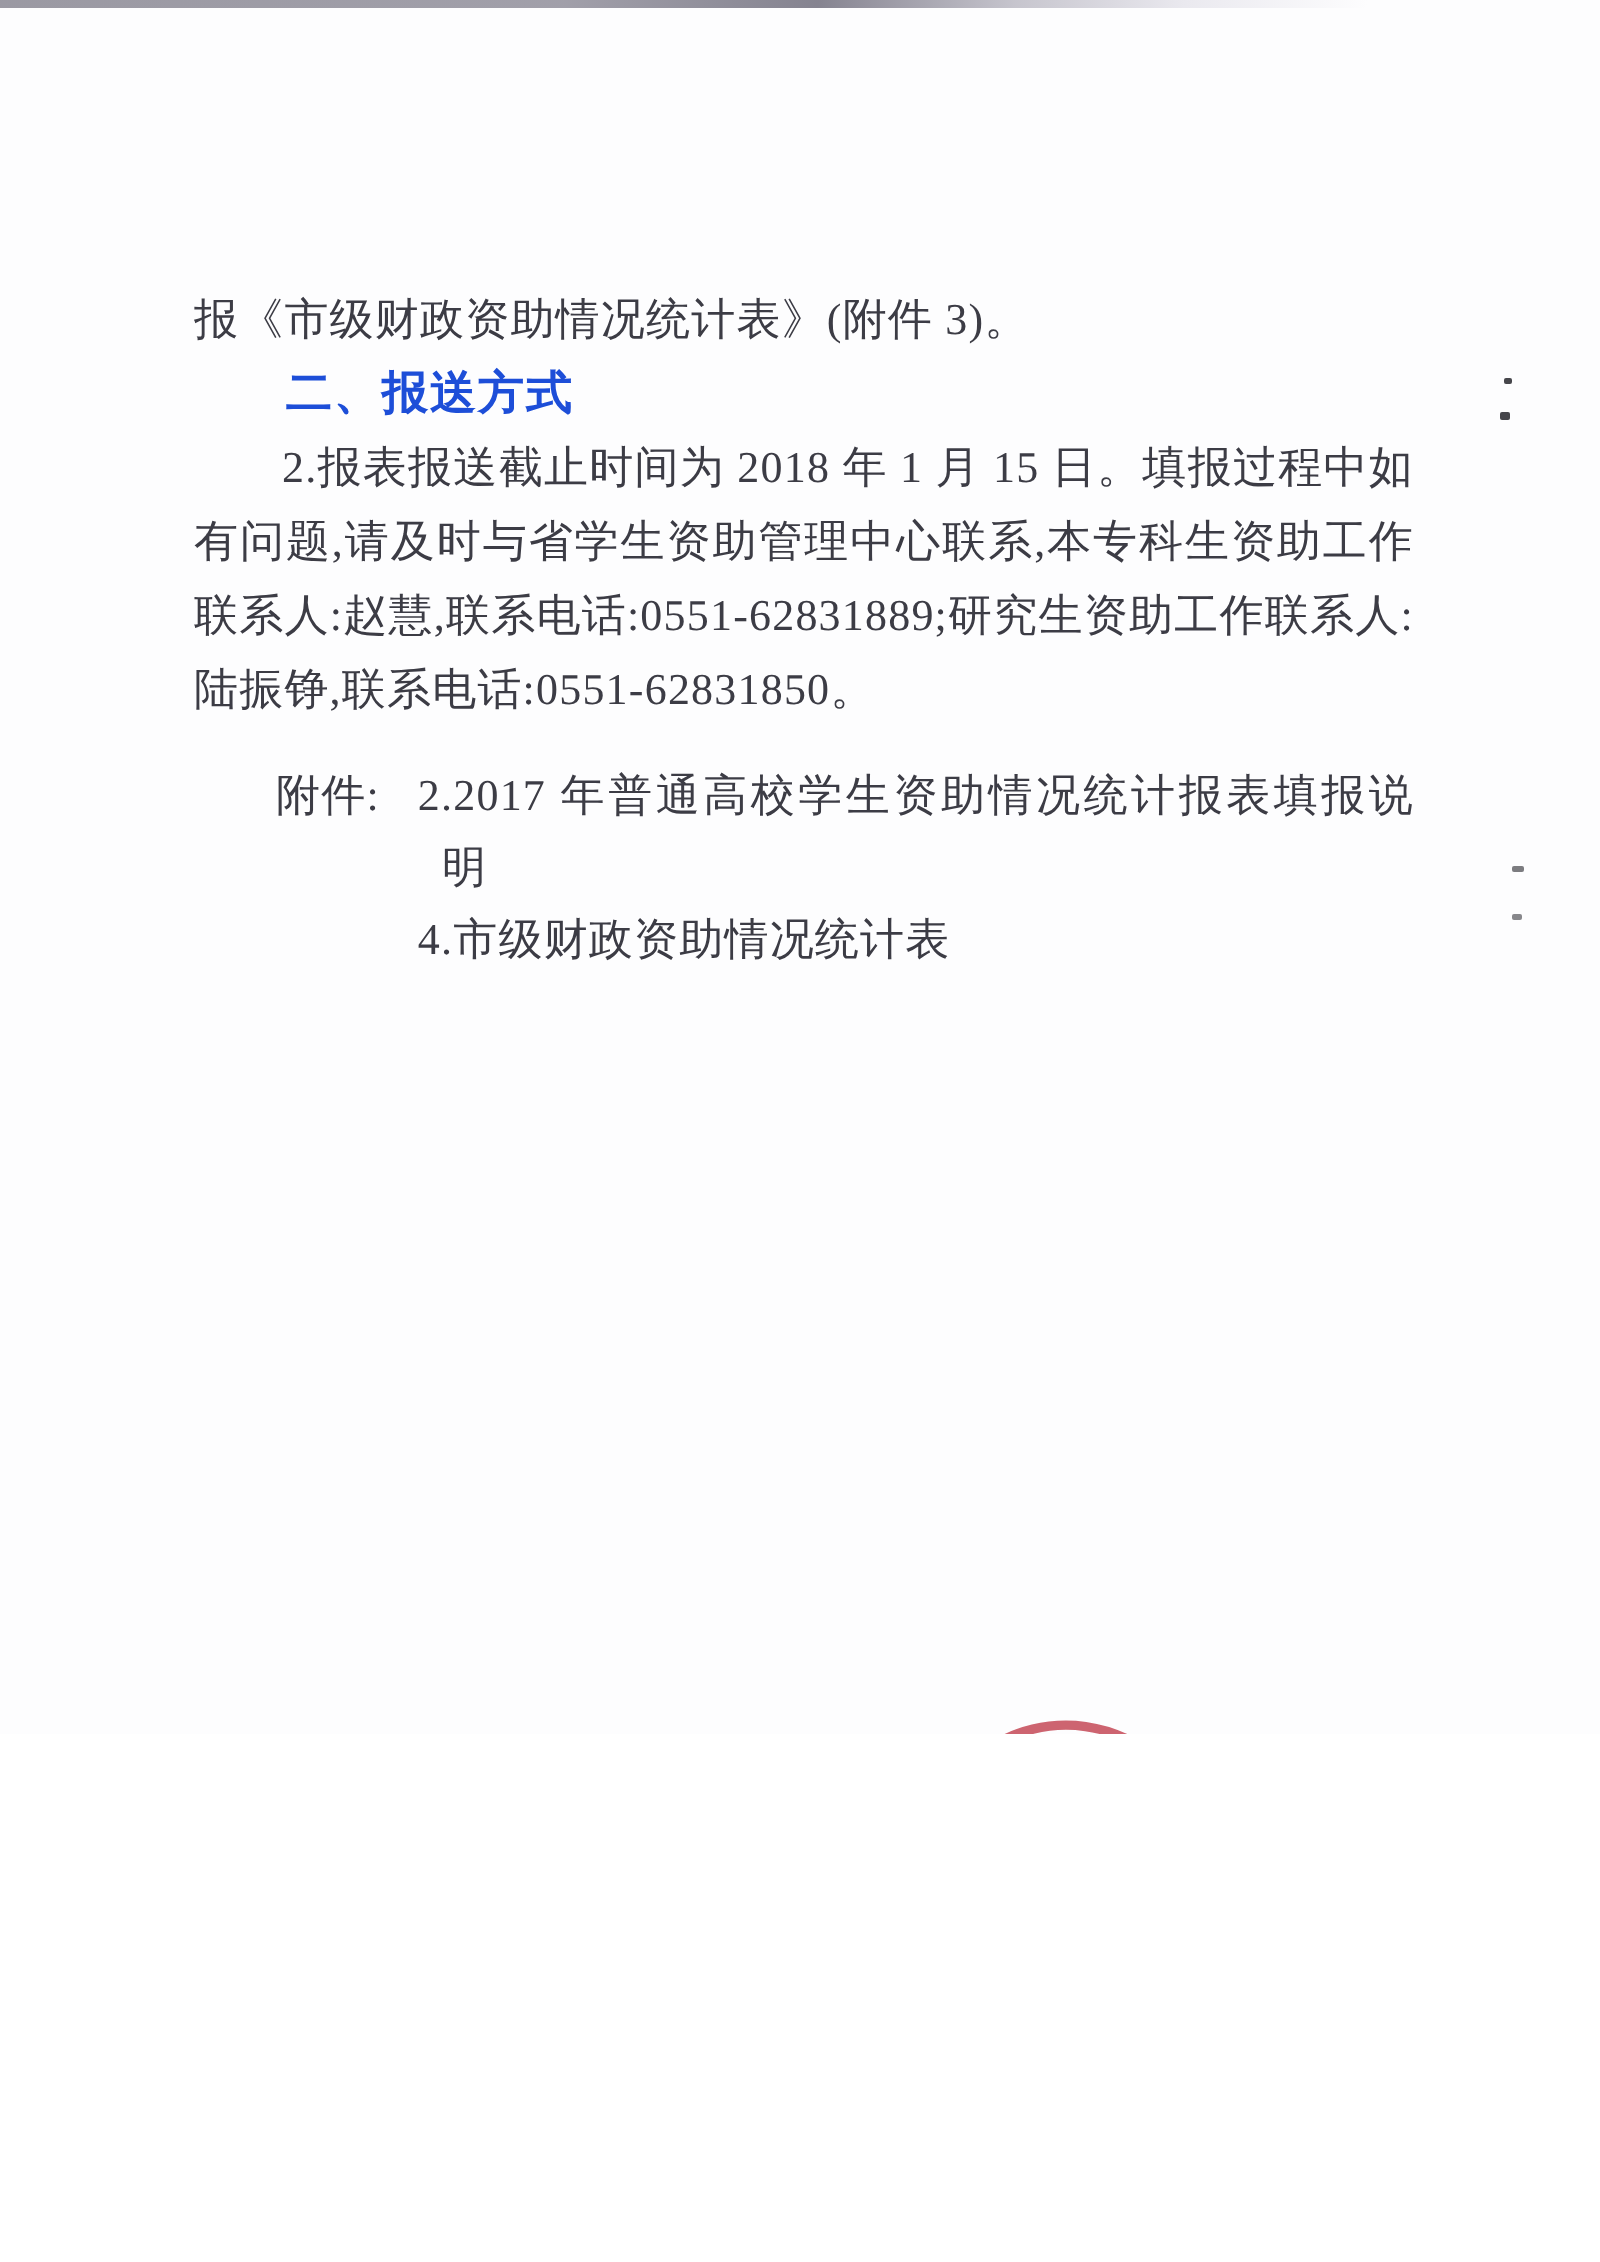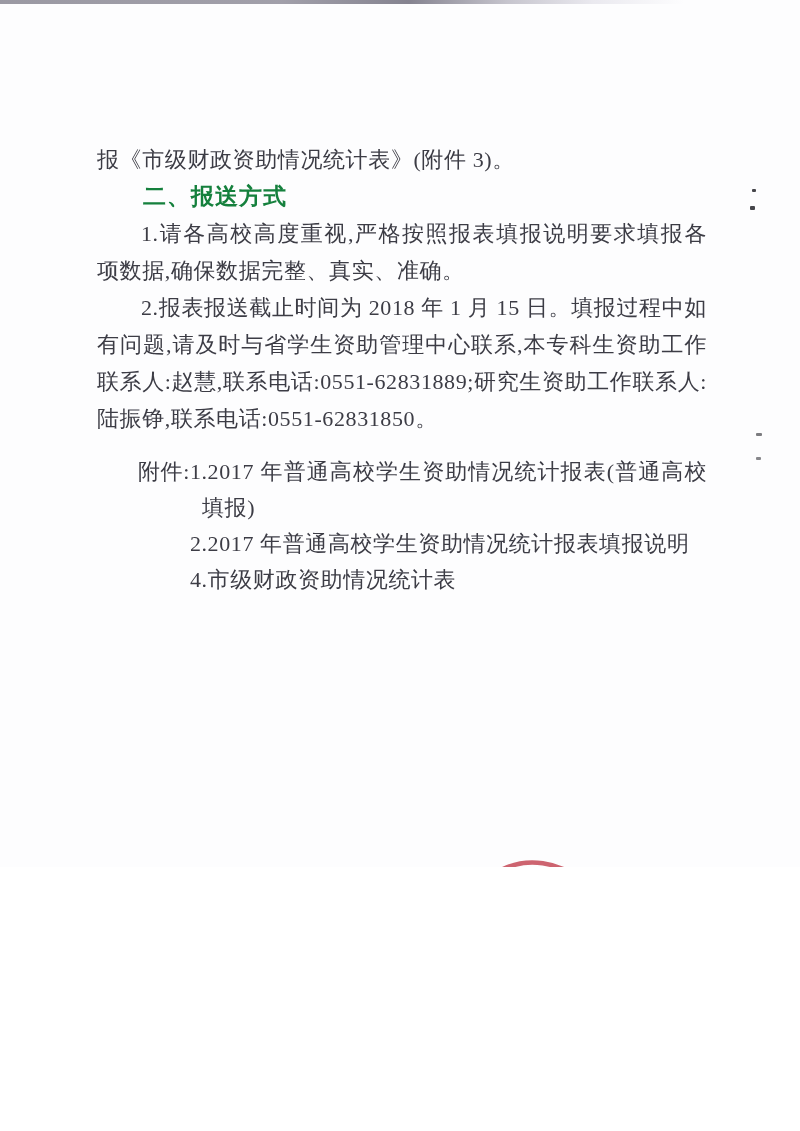--- a/index.html
+++ b/index.html
@@ -51,26 +51,27 @@
   .body-text p { margin: 0; }
   .para { text-indent: 2em; }
   .sec-heading {
     margin: 0;
     font-family: "Liberation Sans", "DejaVu Sans", sans-serif;
     font-weight: bold;
     font-size: 23px;
     line-height: 37px;
     letter-spacing: 1px;
     text-indent: 2em;
-    color: #15803d;
+    color: #1d4ed8;
   }
   .attachments {
     display: flex;
     margin-top: 17px;
     line-height: 36px;
+    gap: 19px;
   }
   .att-label {
     flex: 0 0 auto;
     margin-left: 41px;
     white-space: nowrap;
   }
   .att-items { flex: 1 1 auto; }
   .att-items p {
     margin: 0;
     padding-left: 0.55em;
@@ -121,27 +122,25 @@
 
 <div class="page">
 
   <div class="scan-edge-top"></div>
 
   <div class="body-text">
     <p>报《市级财政资助情况统计表》(附件 3)。</p>
 
     <h2 class="sec-heading">二、报送方式</h2>
 
-    <p class="para">1.请各高校高度重视,严格按照报表填报说明要求填报各项数据,确保数据完整、真实、准确。</p>
     <p class="para">2.报表报送截止时间为 2018 年 1 月 15 日。填报过程中如有问题,请及时与省学生资助管理中心联系,本专科生资助工作联系人:赵慧,联系电话:0551-62831889;研究生资助工作联系人:陆振铮,联系电话:0551-62831850。</p>
 
     <div class="attachments">
       <span class="att-label">附件:</span>
       <div class="att-items">
-        <p>1.2017 年普通高校学生资助情况统计报表(普通高校填报)</p>
         <p>2.2017 年普通高校学生资助情况统计报表填报说明</p>
         <p>4.市级财政资助情况统计表</p>
       </div>
     </div>
   </div>
 
   <div class="signature-org">安徽省学生资助管理中心</div>
   <div class="signature-date">2017 年 12 月 27 日</div>
 
   <svg class="seal" viewBox="0 0 150 150" xmlns="http://www.w3.org/2000/svg">

